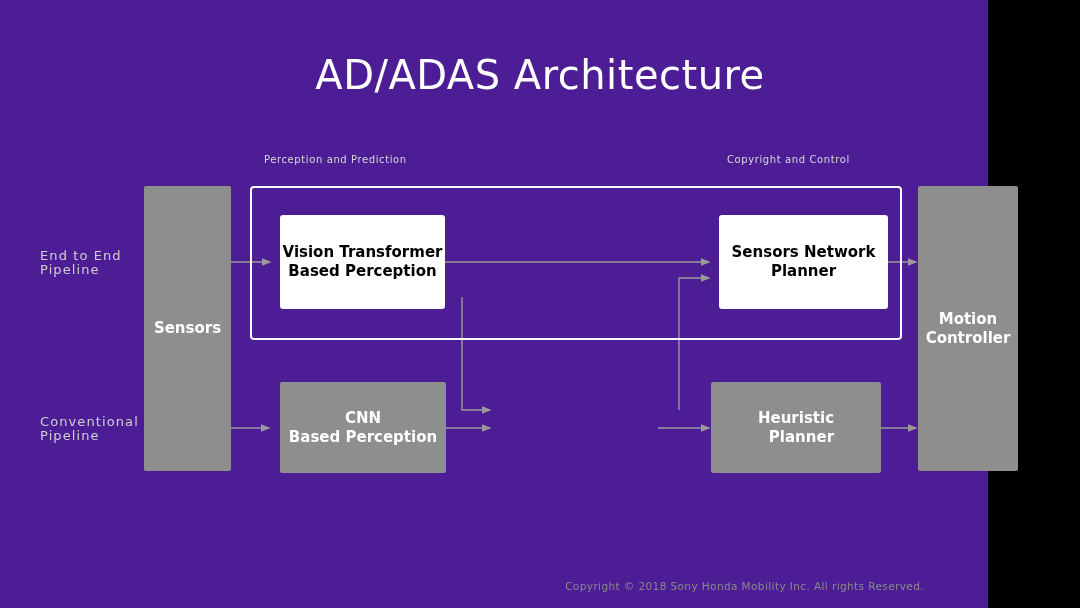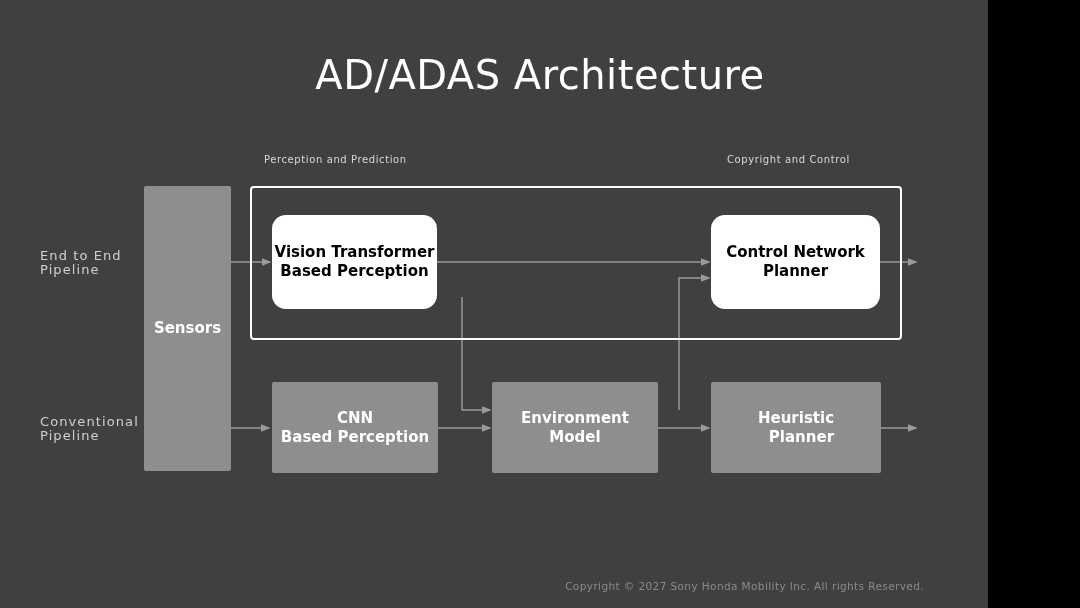--- a/index.html
+++ b/index.html
@@ -13,21 +13,21 @@
     position: relative;
     overflow: hidden;
     font-family: "DejaVu Sans", "Liberation Sans", sans-serif;
     color: #ffffff;
   }
   #slide {
     position: absolute;
     left: 0; top: 0;
     width: 988px;
     height: 608px;
-    background: #404040;
+    background: #4c1d95;
   }
   .title {
     position: absolute;
     left: 0;
     top: 52px;
     width: 1080px;
     text-align: center;
     font-size: 40px;
     font-weight: 400;
     letter-spacing: 0.5px;
@@ -65,21 +65,22 @@
     position: absolute;
     background: #ffffff;
     color: #000000;
     display: flex;
     align-items: center;
     justify-content: center;
     text-align: center;
     font-weight: bold;
     font-size: 15px;
     line-height: 19px;
-    border-radius: 14px;
+    border-radius: 3px;
+    margin-left: 8px;
   }
   .tall-box {
     font-size: 15px;
   }
   .e2e-frame {
     position: absolute;
     border: 2.5px solid #ffffff;
     border-radius: 4px;
     background: transparent;
   }
@@ -157,42 +158,42 @@
 
   <div class="white-box" style="left:272px; top:215px; width:165px; height:94px;">
     <span>
       <span>Vision Transformer</span><br>
       <span>Based Perception</span>
     </span>
   </div>
 
   <div class="white-box" style="left:711px; top:215px; width:169px; height:94px;">
     <span>
-      <span>Control Network</span><br>
+      <span>Sensors Network</span><br>
       <span>Planner</span>
     </span>
   </div>
 
-  <div class="grey-box" style="left:272px; top:382px; width:166px; height:91px;">
+  <div class="grey-box" style="left:280px; top:382px; width:166px; height:91px;">
     <span>
       <span>CNN</span><br>
       <span>Based Perception</span>
     </span>
   </div>
 
-  <div class="grey-box" style="left:492px; top:382px; width:166px; height:91px;">
-    <span>
-      <span>Environment</span><br>
-      <span>Model</span>
-    </span>
-  </div>
 
   <div class="grey-box" style="left:711px; top:382px; width:170px; height:91px;text-align:right;">
     <span>
       <span>Heuristic</span><br>
       <span>Planner</span>
     </span>
   </div>
 
+  <div class="grey-box tall-box" style="left:918px; top:186px; width:100px; height:285px;">
+    <span>
+      <span>Motion</span><br>
+      <span>Controller</span>
+    </span>
+  </div>
 
-  <div class="copyright">Copyright © 2027 Sony Honda Mobility Inc.  All rights Reserved.</div>
+  <div class="copyright">Copyright © 2018 Sony Honda Mobility Inc.  All rights Reserved.</div>
 
 </div>
 
 </body></html>

